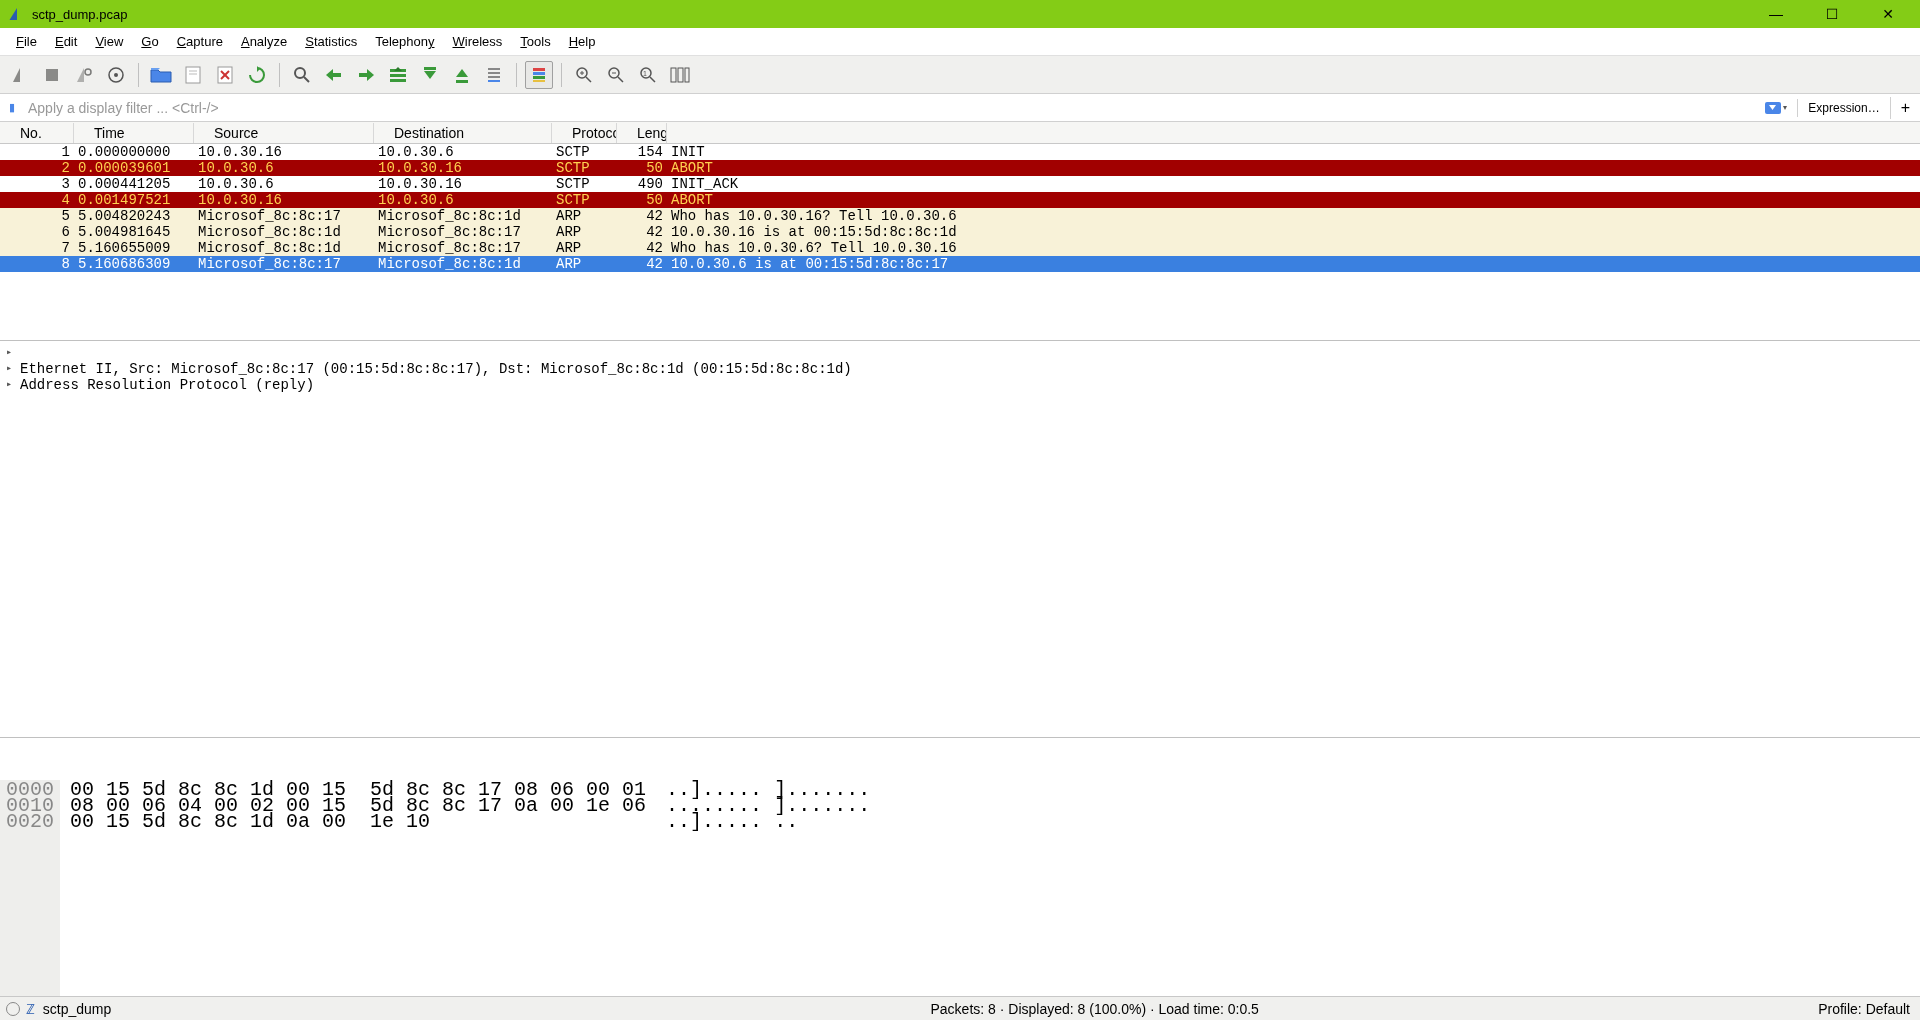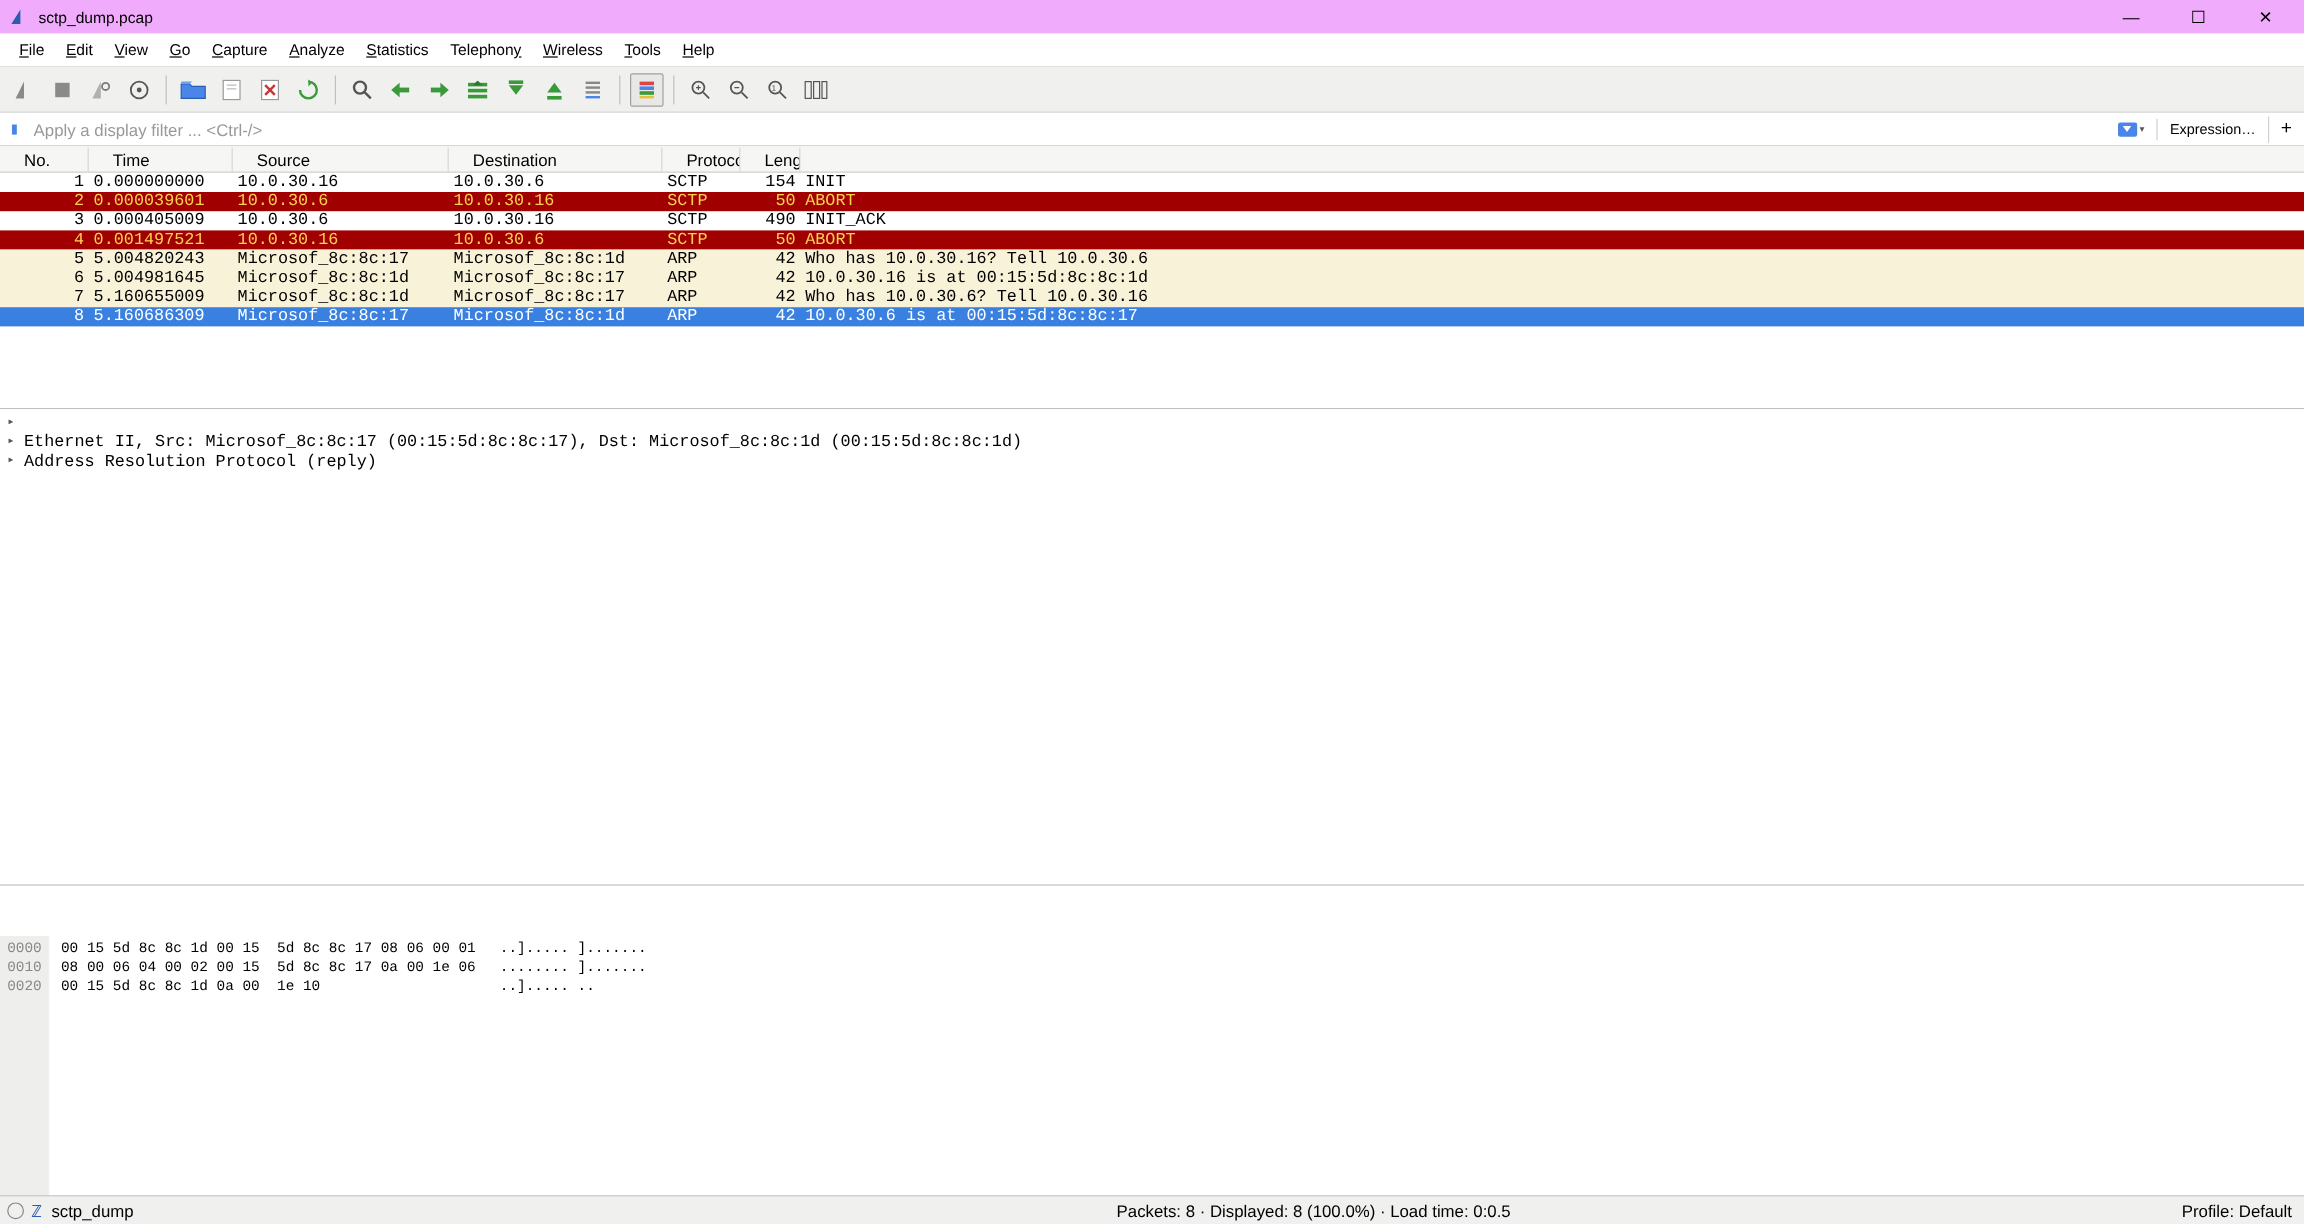--- a/index.html
+++ b/index.html
@@ -1,17 +1,17 @@
 <!DOCTYPE html>
 <html><head>
 <meta charset="utf-8">
 <style>
 * { margin: 0; padding: 0; box-sizing: border-box; }
 body { font-family: Arial, sans-serif; font-size: 13px; background: #fff; height: 1020px; width: 1920px; overflow: hidden; display: flex; flex-direction: column; }
-.titlebar { display: flex; align-items: center; padding: 4px 8px; background: #f0abfc; height: 28px; }
+.titlebar { display: flex; align-items: center; padding: 4px 8px; background: #84cc16; height: 28px; }
 .titlebar .fin { width: 18px; height: 18px; margin-right: 6px; }
 .titlebar .title { flex: 1; font-size: 13px; }
 .winbtns { display: flex; gap: 24px; margin-right: 8px; }
 .winbtn { width: 32px; height: 20px; display: flex; align-items: center; justify-content: center; font-size: 14px; cursor: default; }
 .menubar { display: flex; gap: 2px; padding: 2px 8px; background: #fff; height: 28px; align-items: center; border-bottom: 1px solid #e0e0e0; }
 .menubar .mi { padding: 4px 8px; cursor: default; }
 .menubar .mi u { text-decoration: underline; }
 .toolbar { display: flex; align-items: center; padding: 4px 6px; background: #f0f0ee; height: 38px; gap: 4px; border-bottom: 1px solid #d0d0d0; }
 .tbtn { width: 28px; height: 28px; display: flex; align-items: center; justify-content: center; border: 1px solid transparent; border-radius: 2px; cursor: default; }
 .tbtn.active { border: 1px solid #a0a0a0; background: #e8e8e6; }
@@ -35,21 +35,21 @@
 .colw-no { width: 74px; text-align: right; }
 .colw-time { width: 120px; }
 .colw-src { width: 180px; }
 .colw-dst { width: 178px; }
 .colw-proto { width: 65px; }
 .colw-len { width: 50px; text-align: right; }
 .colw-info { flex: 1; }
 .details { flex: 1; background: #fff; border-bottom: 1px solid #c0c0c0; padding: 4px 6px; font-family: "Courier New", monospace; font-size: 14px; line-height: 16px; overflow: auto; }
 .details .dl { display: flex; align-items: center; }
 .details .tri { width: 10px; font-size: 10px; color: #555; margin-right: 4px; }
-.hexpane { height: 216px; background: #fff; display: flex; font-family: "Courier New", monospace; font-size: 12px; line-height: 16px; margin-top: 42px; }
+.hexpane { height: 216px; background: #fff; display: flex; font-family: "Courier New", monospace; font-size: 20px; line-height: 16px; margin-top: 42px; }
 .hexoff { background: #eeeeec; color: #888; padding: 2px 6px; text-align: right; }
 .hexdata { padding: 2px 10px; white-space: pre; }
 .hexascii { padding: 2px 10px; white-space: pre; }
 .statusbar { display: flex; align-items: center; background: #f0f0ee; height: 24px; border-top: 1px solid #c8c8c8; padding: 0 6px; font-size: 14px; }
 .statusbar .sicon { width: 14px; height: 14px; border-radius: 50%; border: 1px solid #888; margin-right: 6px; }
 .statusbar .z { color: #2a5db0; margin-right: 8px; }
 .statusbar .sleft { flex: 1; }
 .statusbar .smid { flex: 1; }
 .statusbar .sright { text-align: right; padding-right: 4px; }
 svg { display: block; }
@@ -242,21 +242,21 @@
     <span class="col colw-no" style="text-align:left;">No.</span>
     <span class="col colw-time">Time</span>
     <span class="col colw-src">Source</span>
     <span class="col colw-dst">Destination</span>
     <span class="col colw-proto">Protocol</span>
     <span class="col colw-len" style="text-align:left;">Length</span>
   </div>
   <div class="rows" id="pktrows">
       <div class="pktrow "><span class="c colw-no">1</span><span class="c colw-time">0.000000000</span><span class="c colw-src">10.0.30.16</span><span class="c colw-dst">10.0.30.6</span><span class="c colw-proto">SCTP</span><span class="c colw-len">154</span><span class="c colw-info">INIT</span></div>
       <div class="pktrow r-red"><span class="c colw-no">2</span><span class="c colw-time">0.000039601</span><span class="c colw-src">10.0.30.6</span><span class="c colw-dst">10.0.30.16</span><span class="c colw-proto">SCTP</span><span class="c colw-len">50</span><span class="c colw-info">ABORT</span></div>
-      <div class="pktrow "><span class="c colw-no">3</span><span class="c colw-time">0.000405009</span><span class="c colw-src">10.0.30.6</span><span class="c colw-dst">10.0.30.16</span><span class="c colw-proto">SCTP</span><span class="c colw-len">490</span><span class="c colw-info">INIT_ACK</span></div>
+      <div class="pktrow "><span class="c colw-no">3</span><span class="c colw-time">0.000441205</span><span class="c colw-src">10.0.30.6</span><span class="c colw-dst">10.0.30.16</span><span class="c colw-proto">SCTP</span><span class="c colw-len">490</span><span class="c colw-info">INIT_ACK</span></div>
       <div class="pktrow r-red"><span class="c colw-no">4</span><span class="c colw-time">0.001497521</span><span class="c colw-src">10.0.30.16</span><span class="c colw-dst">10.0.30.6</span><span class="c colw-proto">SCTP</span><span class="c colw-len">50</span><span class="c colw-info">ABORT</span></div>
       <div class="pktrow r-yel"><span class="c colw-no">5</span><span class="c colw-time">5.004820243</span><span class="c colw-src">Microsof_8c:8c:17</span><span class="c colw-dst">Microsof_8c:8c:1d</span><span class="c colw-proto">ARP</span><span class="c colw-len">42</span><span class="c colw-info">Who has 10.0.30.16? Tell 10.0.30.6</span></div>
       <div class="pktrow r-yel"><span class="c colw-no">6</span><span class="c colw-time">5.004981645</span><span class="c colw-src">Microsof_8c:8c:1d</span><span class="c colw-dst">Microsof_8c:8c:17</span><span class="c colw-proto">ARP</span><span class="c colw-len">42</span><span class="c colw-info">10.0.30.16 is at 00:15:5d:8c:8c:1d</span></div>
       <div class="pktrow r-yel"><span class="c colw-no">7</span><span class="c colw-time">5.160655009</span><span class="c colw-src">Microsof_8c:8c:1d</span><span class="c colw-dst">Microsof_8c:8c:17</span><span class="c colw-proto">ARP</span><span class="c colw-len">42</span><span class="c colw-info">Who has 10.0.30.6? Tell 10.0.30.16</span></div>
       <div class="pktrow r-sel"><span class="c colw-no">8</span><span class="c colw-time">5.160686309</span><span class="c colw-src">Microsof_8c:8c:17</span><span class="c colw-dst">Microsof_8c:8c:1d</span><span class="c colw-proto">ARP</span><span class="c colw-len">42</span><span class="c colw-info">10.0.30.6 is at 00:15:5d:8c:8c:17</span></div>
     </div>
 </div>
 
 <div class="details">
   <div class="dl">

